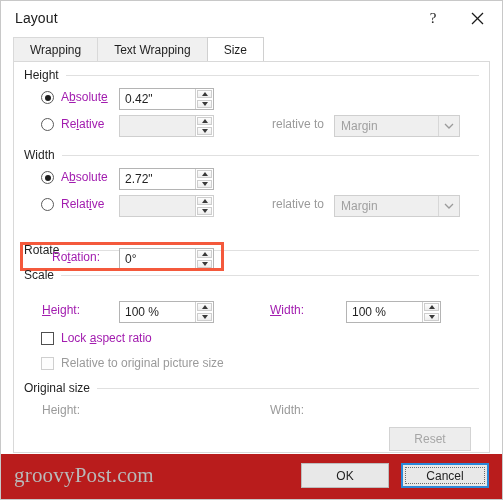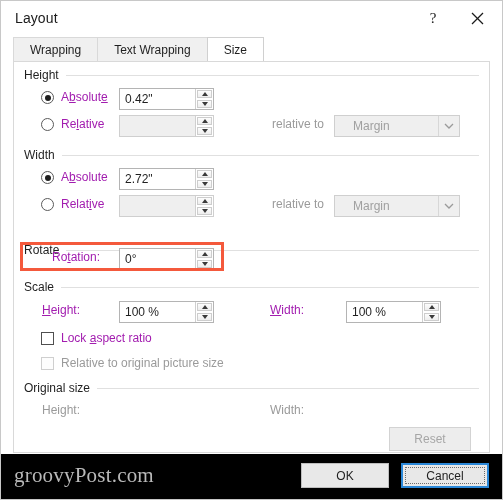--- a/index.html
+++ b/index.html
@@ -211,21 +211,21 @@
     box-sizing: border-box;
     border: 1px solid #cfcfcf;
     background: #efefef;
     display: flex;
     align-items: stretch;
   }
   .combo .val {
     flex: 1;
     display: flex;
     align-items: center;
-    padding-left: 18px;
+    padding-left: 6px;
     font-size: 12px;
     color: #a0a0a0;
     white-space: nowrap;
   }
   .combo .chev {
     width: 20px;
     border-left: 1px solid #d7d7d7;
     display: flex;
     align-items: center;
     justify-content: center;
@@ -251,21 +251,21 @@
     border: 1px solid #c6c6c6;
     color: #1f1f1f;
   }
   .btn.disabled { color: #a6a6a6; background: #ededed; border-color: #d3d3d3; }
 
   
   .footer {
     position: absolute;
     left: 0; right: 0; bottom: 0;
     height: 45px;
-    background: #000000;
+    background: #b91c1c;
   }
   .watermark {
     position: absolute;
     left: 13px;
     top: 9px;
     font-family: "Liberation Serif", serif;
     font-size: 21px;
     color: #b9b9b9;
     letter-spacing: 0.2px;
   }
@@ -427,21 +427,21 @@
         <div>
             <span class="arrow-up"></span>
           </div>
         <div>
             <span class="arrow-dn"></span>
           </div>
       </div>
     </div>
     <div class="redbox" style="left:6px; top:180px; width:204px; height:29px;"></div>
 
-    <div class="group-label" style="top:218px;align-items:center;">
+    <div class="group-label" style="top:206px;align-items:center;">
       <span>Scale</span>
       <span class="rule"></span>
     </div>
 
     <div class="row-label" style="left:28px; top:241px;">
       <span class="u">H</span>eight:
     </div>
     <div class="field" style="left:105px; top:239px; width:95px;">
       <div class="val">100 %</div>
       <div class="spin">

